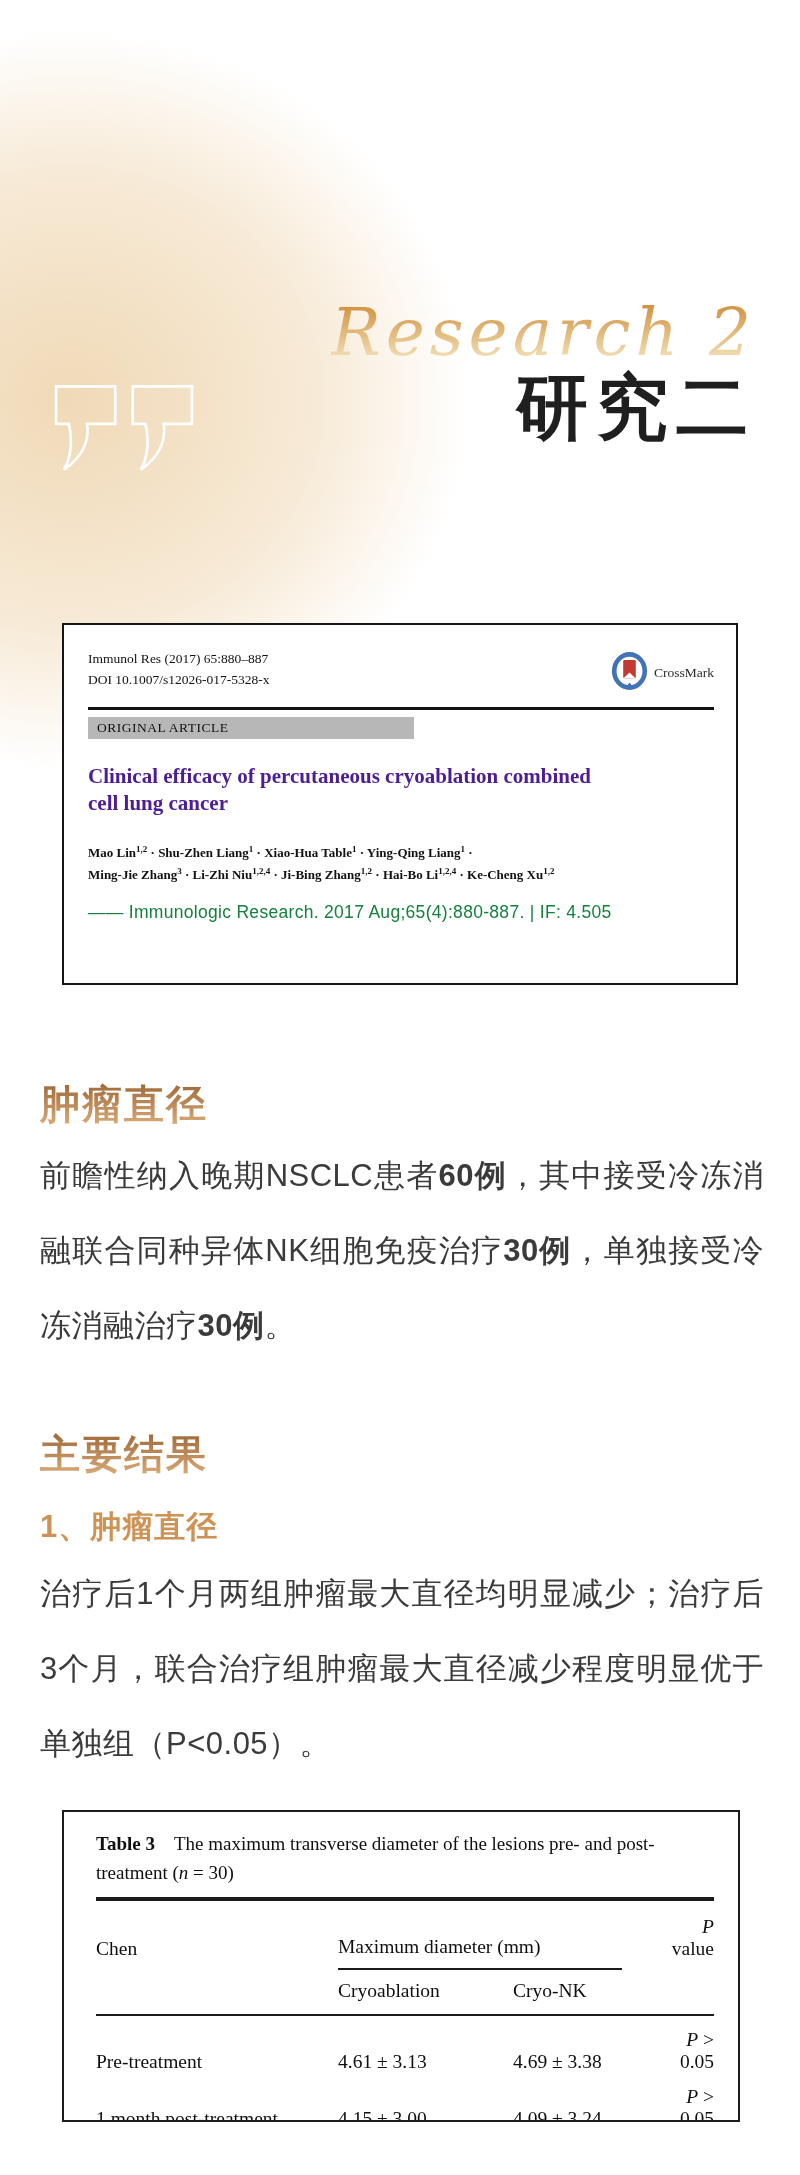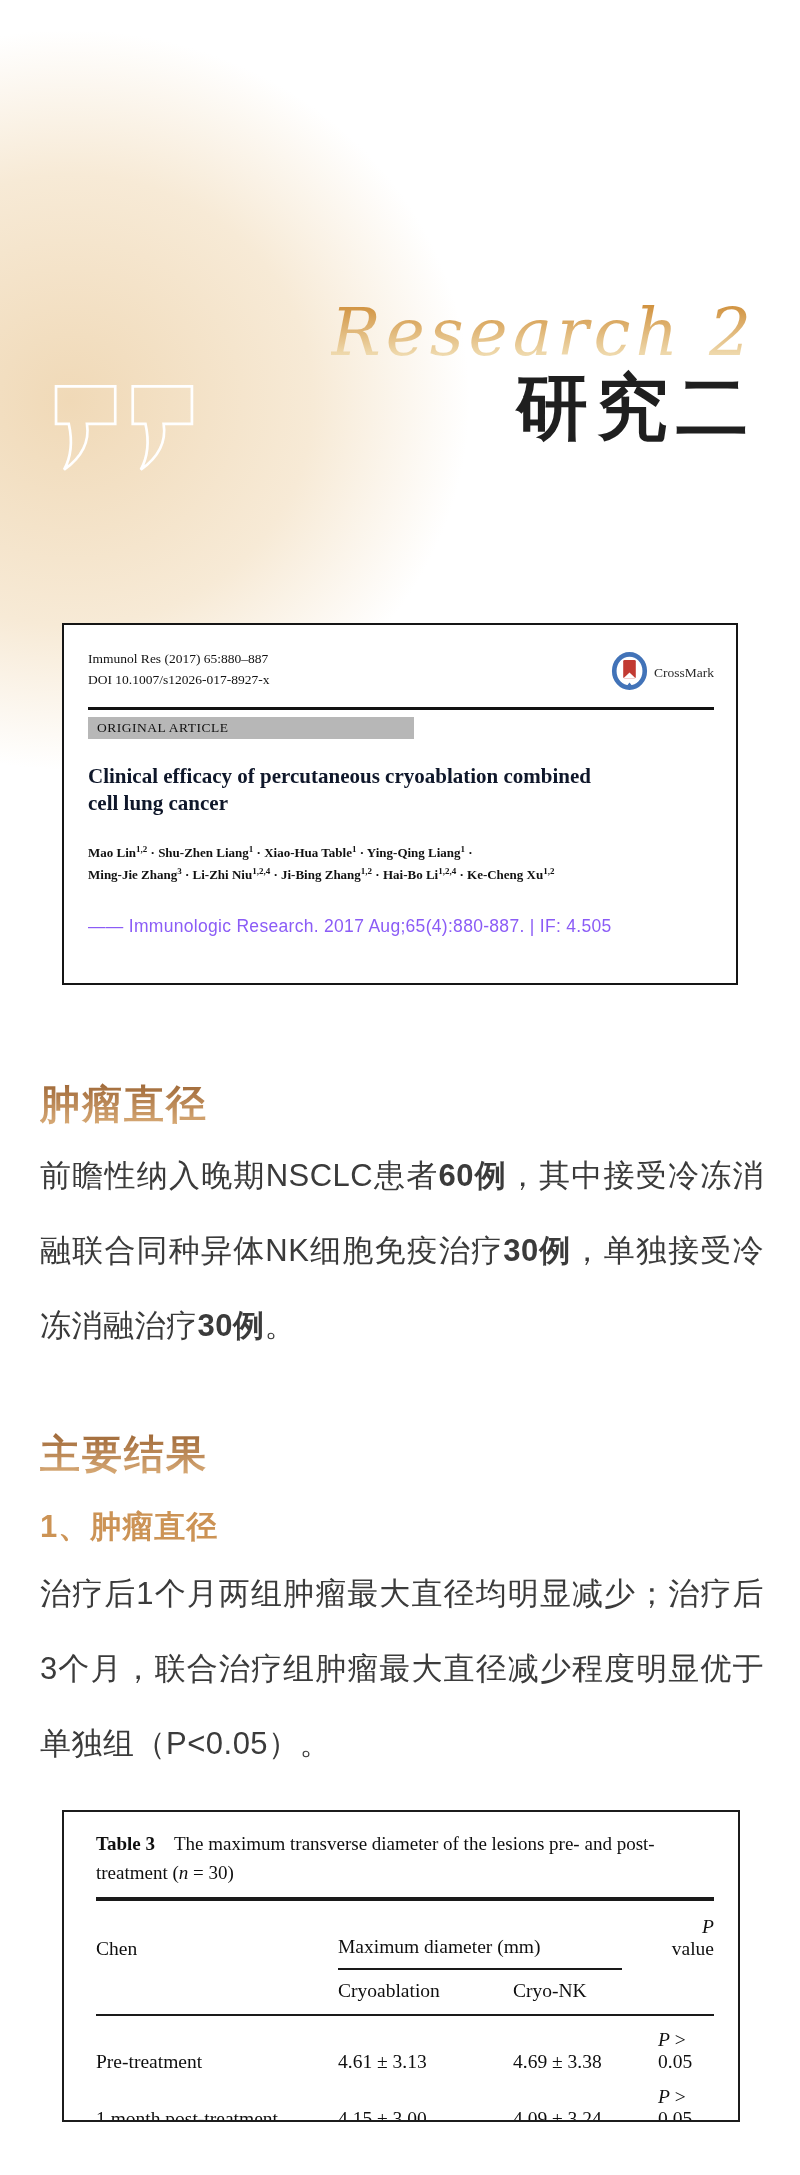--- a/index.html
+++ b/index.html
@@ -26,25 +26,25 @@
   .paper-card{position:absolute;left:62px;top:623px;width:676px;height:362px;
     box-sizing:border-box;background:#ffffff;border:2px solid #151515;
     padding:24px 22px 0 24px;font-family:"Liberation Serif", serif;color:#111;}
   .pc-header{display:flex;justify-content:space-between;align-items:flex-start;}
   .journal-lines{font-size:13.5px;line-height:1.55;}
   .crossmark{display:flex;align-items:center;gap:6px;margin-top:2px;}
   .crossmark-label{font-size:13.5px;color:#2b2b2b;}
   .pc-rule{margin-top:12px;height:3px;background:#111;}
   .orig-box{margin-top:7px;width:326px;box-sizing:border-box;background:#b7b7b7;
     padding:3px 0 3px 9px;font-size:13.5px;letter-spacing:0.5px;color:#101010;}
-  .paper-title{margin-top:24px;font-weight:700;font-size:21px;line-height:1.3;color:#0f172a;}
+  .paper-title{margin-top:24px;font-weight:700;font-size:21px;line-height:1.3;color:#4c1d95;}
   .authors{margin-top:24px;font-weight:700;font-size:13px;line-height:1.6;color:#111;}
   .authors sup{font-size:9px;}
-  .pc-citation{margin-top:30px;font-family:"Liberation Sans", sans-serif;
-    font-size:17.5px;color:#8b5cf6;letter-spacing:0.3px;}
+  .pc-citation{margin-top:16px;font-family:"Liberation Sans", sans-serif;
+    font-size:17.5px;color:#15803d;letter-spacing:0.3px;}
 
   
   .gold-heading{position:absolute;left:40px;font-family:"Liberation Serif", serif;
     font-weight:700;font-size:40px;line-height:1.15;letter-spacing:2px;
     background:linear-gradient(180deg,#9E6737 0%,#DCAF7B 100%);
     -webkit-background-clip:text;background-clip:text;color:transparent;}
   .h-subjects{top:1082px;}
   .h-results{top:1432px;}
   .sub-heading{position:absolute;left:40px;top:1506px;font-weight:700;
     font-size:31px;letter-spacing:1px;color:#CC9355;}
@@ -67,21 +67,21 @@
   .trule.mid{margin-top:0;height:2.5px;}
   .tgrid{display:grid;grid-template-columns:242px 175px 145px 1fr;align-items:end;}
   .thead-row{padding-top:15px;font-size:19.5px;}
   .span-head{grid-column:2 / 4;}
   .span-head .span-inner{display:inline-block;width:284px;border-bottom:2.5px solid #1a1a1a;
     padding-bottom:10px;}
   .col-p{text-align:right;padding-bottom:10px;}
   .col-time{padding-bottom:10px;}
   .tsub-row{font-size:19.5px;padding:10px 0 12px 0;}
   .trow{font-size:19.5px;padding-top:13px;}
-  .trow .right{}
+  .trow .right{text-align:right;}
 </style>
 </head>
 <body>
 
 <div class="page">
 
   <div class="bg-blob"></div>
 
   <div class="quote-wrap">
     <svg width="148" height="126" viewBox="0 0 220 135" fill="none" xmlns="http://www.w3.org/2000/svg">
@@ -92,21 +92,21 @@
 
   <div class="header-block">
     <span class="research-script">Research 2</span>
     <span class="research-cn">研究二</span>
   </div>
 
   <div class="paper-card">
     <div class="pc-header">
       <div class="journal-lines">
         <div>Immunol Res (2017) 65:880–887</div>
-        <div>DOI 10.1007/s12026-017-8927-x</div>
+        <div>DOI 10.1007/s12026-017-5328-x</div>
       </div>
       <div class="crossmark">
         <span>
           <svg width="37" height="40" viewBox="0 0 40 42" xmlns="http://www.w3.org/2000/svg">
             <ellipse cx="20" cy="21" rx="16.5" ry="18" fill="#ffffff" stroke="#4273B8" stroke-width="5"></ellipse>
             <rect x="13.2" y="9" width="13.6" height="20" rx="1.5" fill="#C23A32"></rect>
             <polygon points="13.2,29 20,22.5 26.8,29" fill="#ffffff"></polygon>
             <polygon points="16,38.5 24,38.5 20,33.5" fill="#4273B8"></polygon>
           </svg>
         </span>

